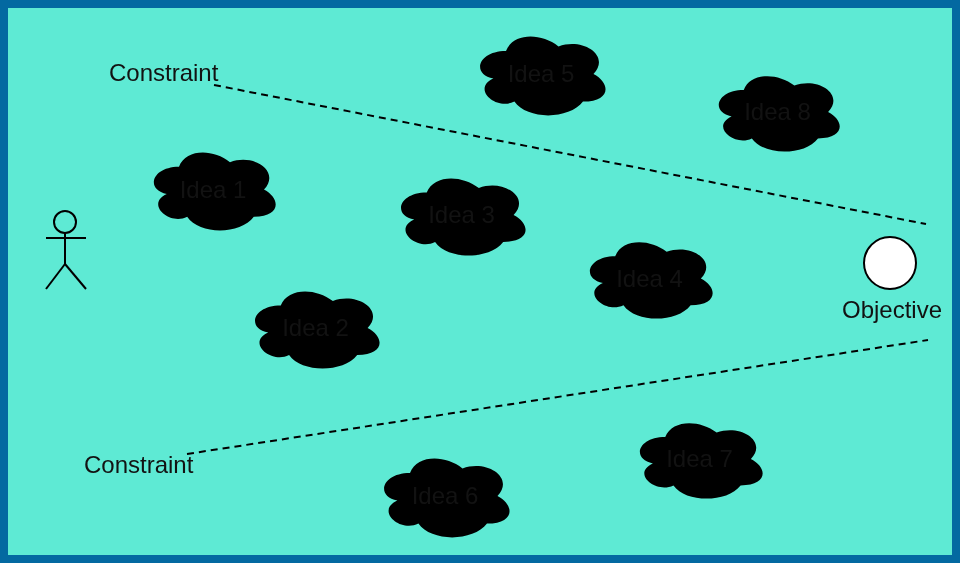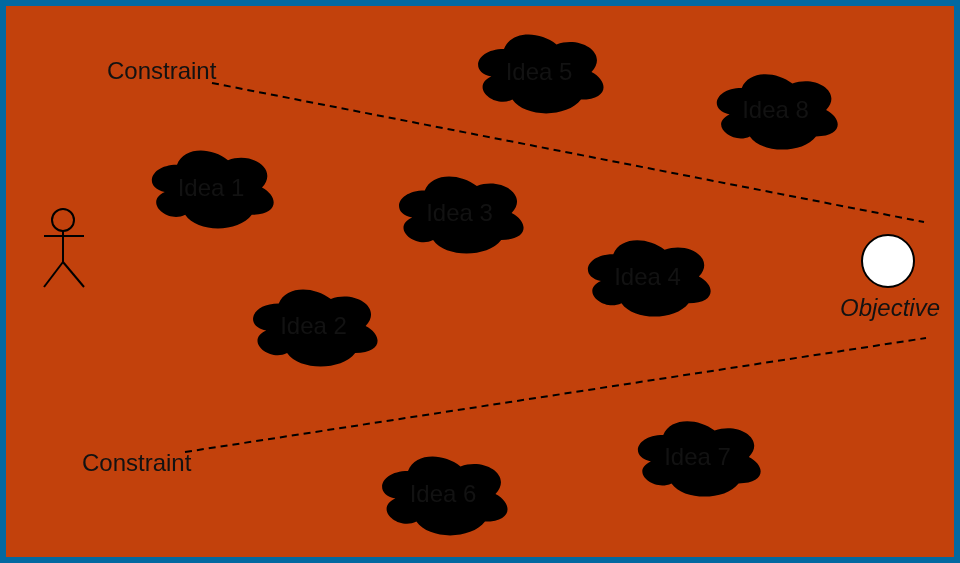--- a/index.html
+++ b/index.html
@@ -6,22 +6,22 @@
     margin: 0;
     padding: 0;
     background: #ffffff;
     font-family: "Liberation Sans", sans-serif;
   }
   .canvas {
     position: relative;
     width: 960px;
     height: 563px;
     box-sizing: border-box;
-    border: 6px solid #0369a1;
-    background: #c2410c;
+    border: 8px solid #0369a1;
+    background: #5eead4;
     overflow: hidden;
   }
   svg { display: block; }
   .scene {
     position: absolute;
     left: 0;
     top: 0;
     overflow: visible;
   }
   .scene line, .scene circle {
@@ -62,21 +62,20 @@
   .float-label {
     position: absolute;
     font-size: 24px;
     line-height: 24px;
     color: #121212;
     white-space: nowrap;
   }
   .objective-label {
     width: 100px;
     text-align: center;
-    font-style: italic;
   }
   .defs-holder {
     position: absolute;
     width: 0;
     height: 0;
     overflow: hidden;
   }
 </style>
 </head>
 <body>

